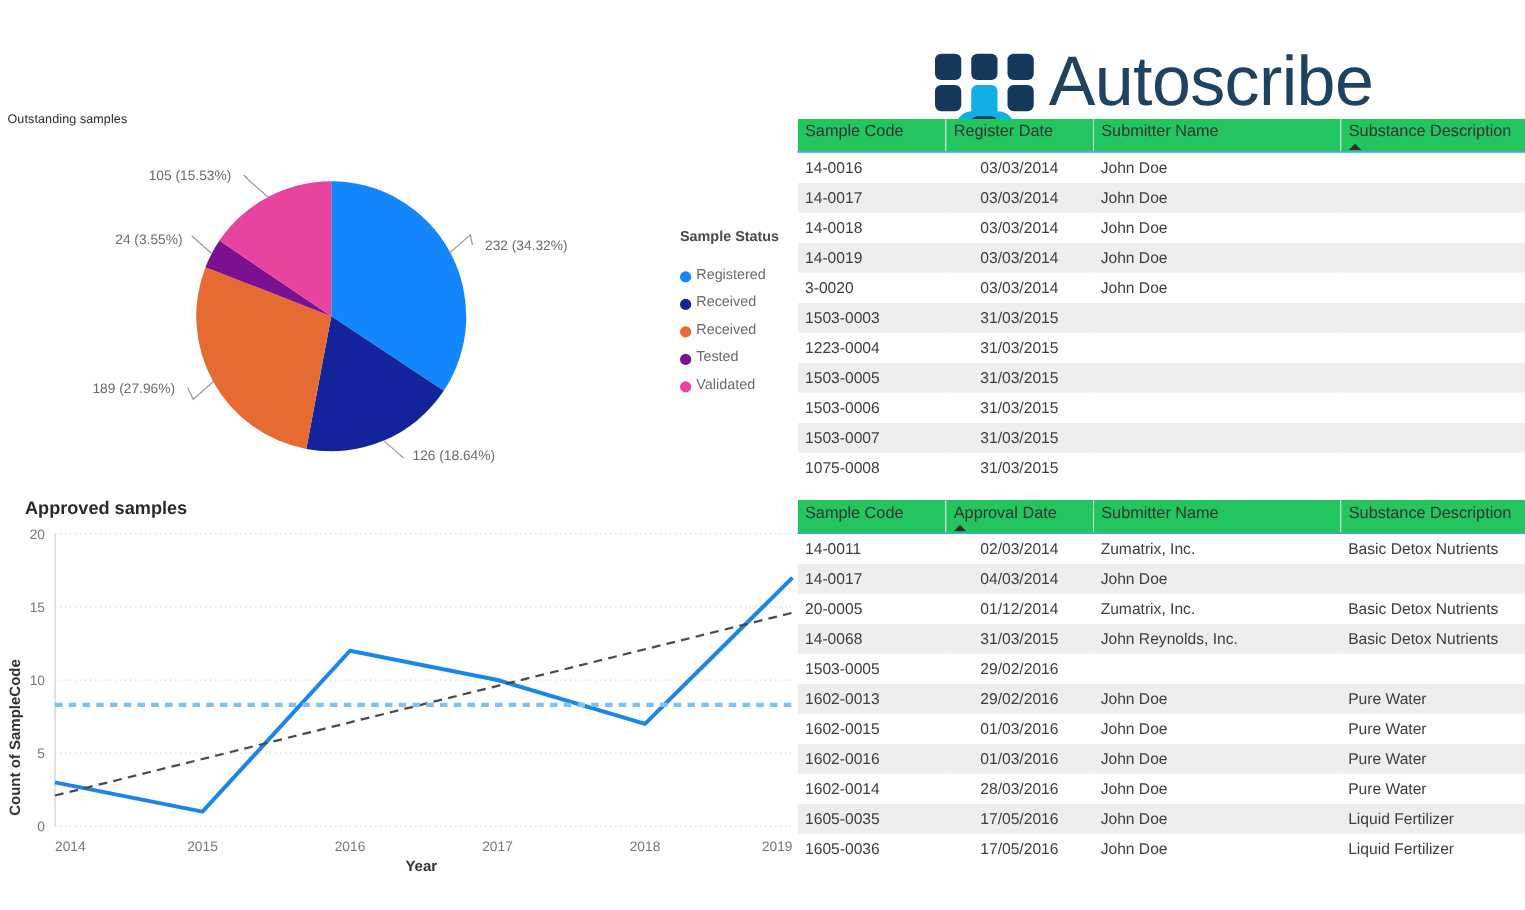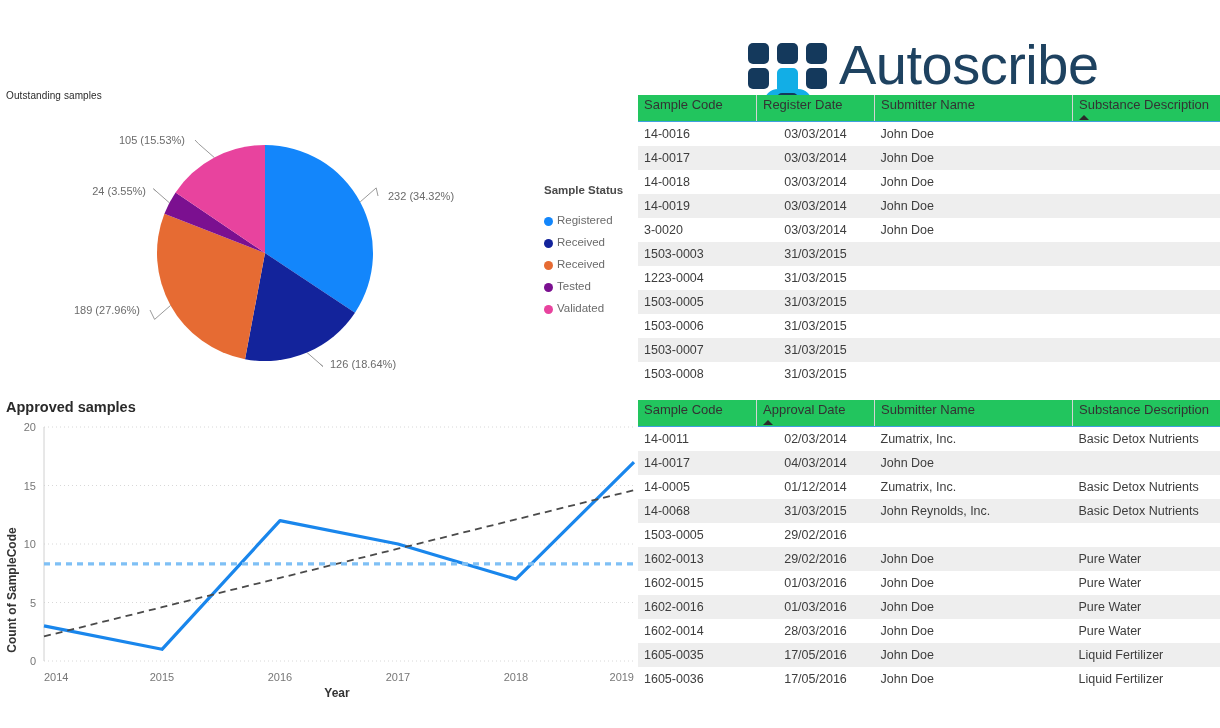--- a/index.html
+++ b/index.html
@@ -20,21 +20,21 @@
   .leader{stroke:#9a9a9a;stroke-width:1;fill:none;}
 
   
   #legend{position:absolute;left:544px;top:184px;width:110px;}
   #legend-title{font-size:11.5px;font-weight:bold;color:#4a4a4a;margin-bottom:8px;}
   .legend-row{display:flex;align-items:flex-end;height:22px;}
   .legend-dot{width:9px;height:9px;border-radius:50%;flex:0 0 auto;margin-right:4px;}
   .legend-text{font-size:11.5px;color:#6b6b6b;white-space:nowrap;}
 
   
-  #line-title{position:absolute;left:6px;top:399px;font-size:14.5px;font-weight:600;color:#2a2a2a;}
+  #line-title{position:absolute;left:20px;top:399px;font-size:14.5px;font-weight:600;color:#2a2a2a;}
   #line-svg{position:absolute;left:0px;top:415px;}
   .axis-tick{font-family:"Liberation Sans",sans-serif;font-size:11px;fill:#777777;}
   .axis-name{font-family:"Liberation Sans",sans-serif;font-size:12px;font-weight:bold;fill:#333333;}
 
   
   .tbl{position:absolute;border-collapse:collapse;table-layout:fixed;}
   #table-top{left:638px;top:95px;width:578px;}
   #table-bottom{left:638px;top:400px;width:578px;}
   .tbl th{
     font-size:13px;font-weight:normal;color:#333333;text-align:left;
@@ -230,21 +230,21 @@
         <td class="c-name"></td>
         <td class="c-sub"></td>
       </tr>
       <tr class="alt">
         <td class="c-code">1503-0007</td>
         <td class="c-date">31/03/2015</td>
         <td class="c-name"></td>
         <td class="c-sub"></td>
       </tr>
       <tr>
-        <td class="c-code">1503-0008</td>
+        <td class="c-code">1075-0008</td>
         <td class="c-date">31/03/2015</td>
         <td class="c-name"></td>
         <td class="c-sub"></td>
       </tr>
     </tbody>
 </table>
 
 <table class="tbl" id="table-bottom">
   <thead>
       <tr>
@@ -261,21 +261,21 @@
         <td class="c-name">Zumatrix, Inc.</td>
         <td class="c-sub">Basic Detox Nutrients</td>
       </tr>
       <tr class="alt">
         <td class="c-code">14-0017</td>
         <td class="c-date">04/03/2014</td>
         <td class="c-name">John Doe</td>
         <td class="c-sub"></td>
       </tr>
       <tr>
-        <td class="c-code">14-0005</td>
+        <td class="c-code">20-0005</td>
         <td class="c-date">01/12/2014</td>
         <td class="c-name">Zumatrix, Inc.</td>
         <td class="c-sub">Basic Detox Nutrients</td>
       </tr>
       <tr class="alt">
         <td class="c-code">14-0068</td>
         <td class="c-date">31/03/2015</td>
         <td class="c-name">John Reynolds, Inc.</td>
         <td class="c-sub">Basic Detox Nutrients</td>
       </tr>

